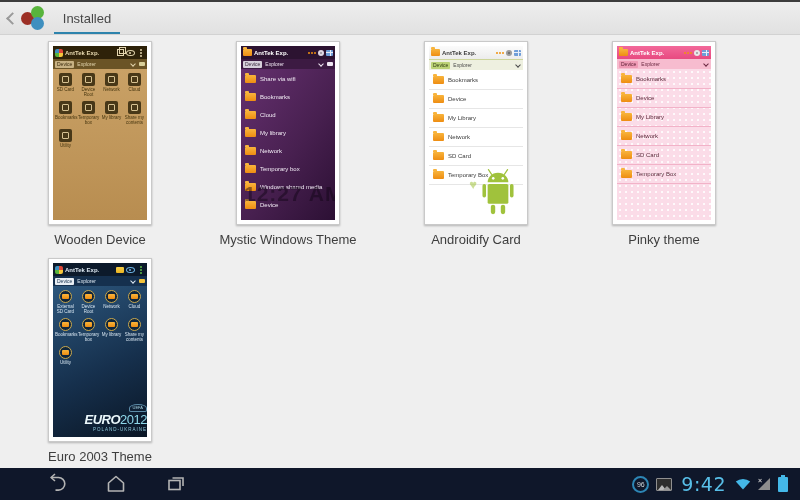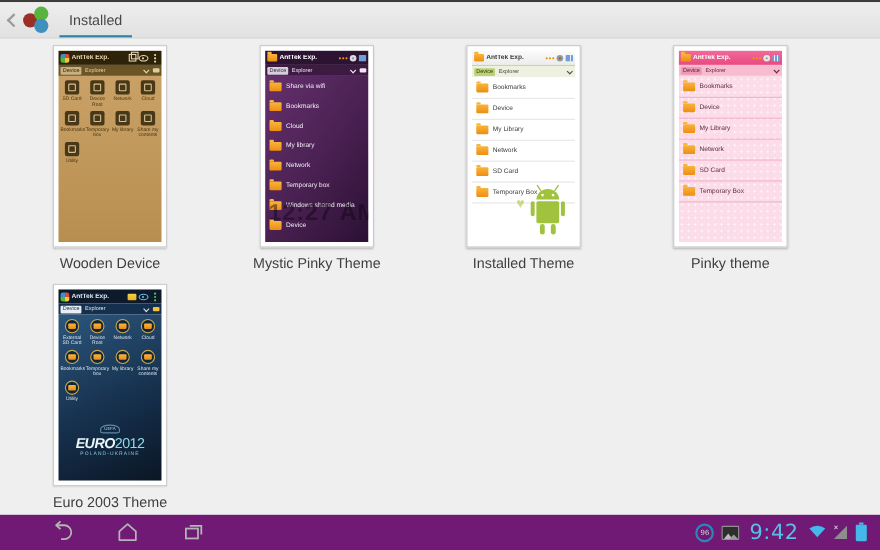--- a/index.html
+++ b/index.html
@@ -89,21 +89,21 @@
   .t-euro .p-sub{background:#15304e;color:#dde8f2;}
   .t-euro .chip{background:#e8eef4;color:#15304e;}
   .t-euro .sub-x{background:#f2c23c;}
   .t-euro .p-body{background:linear-gradient(155deg,#2c567c 0%,#16304d 55%,#0a1625 100%);}
   .t-euro .g-tile{background:#10263c;border-radius:50%;border:1px solid #c9a84e;box-sizing:border-box;}
   .t-euro .g-tile::after{content:"";position:absolute;left:2px;top:3px;width:7px;height:5px;
         background:linear-gradient(#f8b43c,#ee8d12);border-radius:1px;}
   .t-euro .g-label{color:#d6e4f0;}
   .t-euro .hi-eye{color:#6fb6e8;}
   .t-euro .hi-over{color:#5fbf4a;}
-  .euro-logo{position:absolute;left:0;right:0;bottom:22px;text-align:center;}
+  .euro-logo{position:absolute;left:0;right:0;bottom:5px;text-align:right;}
   .euro-badge{display:inline-block;font-size:4px;color:#a8d4e2;border:1px solid #5c8ca8;
               border-radius:50% 50% 20% 20%;padding:1px 3px;line-height:4px;margin-bottom:1px;}
   .euro-main{font-size:13px;line-height:13px;letter-spacing:-.5px;}
   .euro-main b{color:#eaf7fb;font-style:italic;}
   .euro-main span{color:#8fd8ea;font-weight:normal;}
   .euro-sub{font-size:4.5px;letter-spacing:1px;color:#8fc8da;margin-top:1px;}
 
   
   .l-body{display:flex;flex-direction:column;padding-top:1px;}
   .l-item{height:18px;display:flex;align-items:center;gap:4px;padding-left:4px;font-size:6px;}
@@ -128,21 +128,21 @@
 
   .t-pinky .p-head{background:linear-gradient(#f2699a,#e84a80);color:#fff;}
   .t-pinky .p-sub{background:#f7bccf;color:#6a2840;}
   .t-pinky .chip{background:#ef9ab5;color:#5a1c32;}
   .t-pinky .p-body{background-color:#fbdce8;
         background-image:radial-gradient(rgba(255,255,255,.85) .7px,transparent 1.2px);background-size:6px 6px;}
   .t-pinky .l-item{color:#5c2c3c;border-bottom:1px solid #f2b2c8;}
   .t-pinky .hi-gear{background:#e8e8e8;}
 
   
-  .sys-bar{position:absolute;left:0;right:0;bottom:0;height:32px;background:#701a75;
+  .sys-bar{position:absolute;left:0;right:0;bottom:0;height:32px;background:#0f172a;
            display:flex;align-items:center;}
   .nav{display:flex;align-items:center;gap:36px;padding-left:44px;}
   .nav-btn{width:24px;height:24px;display:flex;align-items:center;justify-content:center;cursor:pointer;}
   .status{margin-left:auto;display:flex;align-items:center;gap:7px;padding-right:12px;}
   .b96{width:13px;height:13px;border-radius:50%;border:2px solid #2d86b5;color:#cfd6da;font-size:7px;
        display:flex;align-items:center;justify-content:center;}
   .pic{width:14px;height:11px;background:#2e2e2e;border:1px solid #909090;border-radius:1px;
        position:relative;overflow:hidden;}
   .pic::before{content:"";position:absolute;bottom:0;left:1px;border-left:4px solid transparent;
        border-right:4px solid transparent;border-bottom:5px solid #bbb;}
@@ -288,21 +288,21 @@
                 <div class="l-item">
                   <span class="fold"></span>
                   <span>Device</span>
                 </div>
               </div>
               <div class="overlay-clock">12:27 AM</div>
             </div>
           </div>
         </div>
         <div class="cap-wrap">
-          <div class="caption">Mystic Pinky Theme</div>
+          <div class="caption">Mystic Windows Theme</div>
         </div>
       </div>
       <div class="cell">
         <div class="card t-androidify">
           <div class="preview">
             <div class="p-head">
               <span class="p-fold"></span>
               <span class="p-title">AntTek Exp.</span>
               <span class="hi hi-dots"></span>
               <span class="hi hi-gear"></span>
@@ -354,21 +354,21 @@
                     <line x1="22" y1="8" x2="18" y2="2"></line>
                     <line x1="38" y1="8" x2="42" y2="2"></line>
                   </g>
                   <circle cx="24" cy="13" r="1.6" fill="#fff"></circle>
                   <circle cx="36" cy="13" r="1.6" fill="#fff"></circle>
                 </svg></div>
             </div>
           </div>
         </div>
         <div class="cap-wrap">
-          <div class="caption">Installed Theme</div>
+          <div class="caption">Androidify Card</div>
         </div>
       </div>
       <div class="cell">
         <div class="card t-pinky">
           <div class="preview">
             <div class="p-head">
               <span class="p-fold"></span>
               <span class="p-title">AntTek Exp.</span>
               <span class="hi hi-dots"></span>
               <span class="hi hi-gear"></span>

